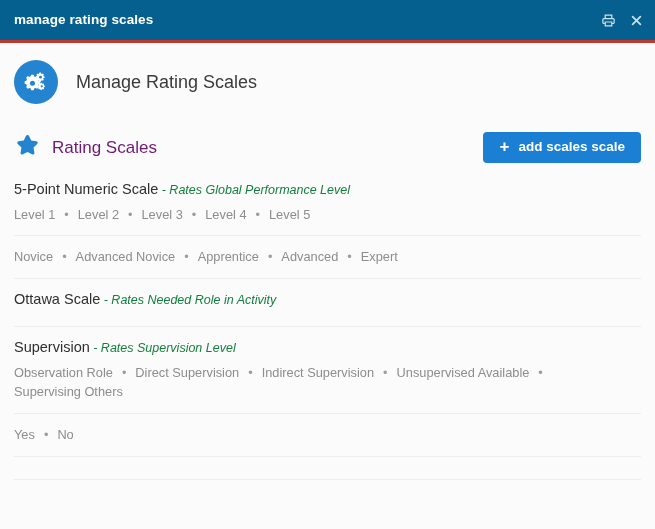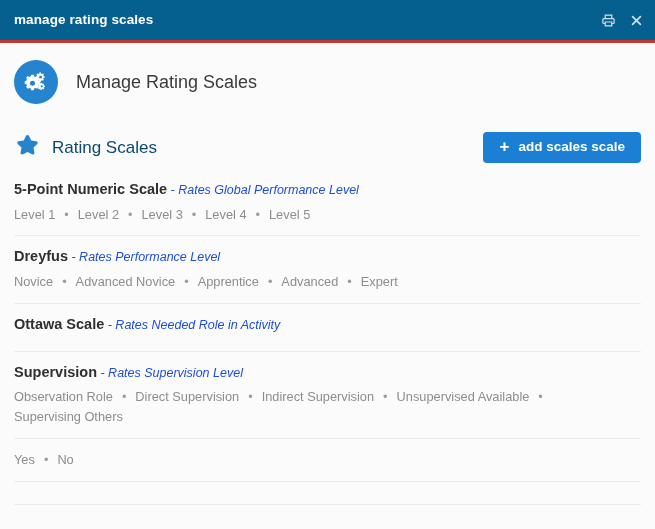--- a/index.html
+++ b/index.html
@@ -82,21 +82,21 @@
     display: flex;
     align-items: center;
     padding: 6px 14px 0 14px;
     height: 48px;
     box-sizing: border-box;
   }
   .star-icon { flex: 0 0 auto; display: block; }
   .section-title {
     margin-left: 11px;
     font-size: 17px;
-    color: #0c4a6e;
+    color: #701a75;
     font-weight: normal;
     flex: 1 1 auto;
     line-height: 1;
   }
   .add-btn {
     background: #1b7fd4;
     border: none;
     border-radius: 4px;
     color: #fff;
     font-family: "Liberation Sans", sans-serif;
@@ -128,24 +128,24 @@
     border-bottom: 1px solid #eceded;
   }
   .scale-row + .scale-row { padding-top: 11px; }
   .scale-row:first-child { padding-top: 0; }
   .scale-head {
     font-size: 14.5px;
     color: #2f2f2f;
     line-height: 1.25;
     margin-bottom: 6px;
   }
-  .scale-name { font-weight: bold; text-align: center; }
+  .scale-name { font-weight: normal; text-align: center; }
   .scale-desc {
     font-style: italic;
-    color: #1d4ed8;
+    color: #15803d;
     font-size: 12.5px;
     font-weight: normal;
   }
   .scale-levels {
     font-size: 12.8px;
     color: #8d8d8d;
     line-height: 1.55;
   }
   .lvl { white-space: nowrap; }
   .sep {
@@ -205,21 +205,20 @@
     <span>add scales scale</span>
   </button>
 </div>
 
 <div class="scale-list">
     <div class="scale-row">
       <div class="scale-head"><span class="scale-name">5-Point Numeric Scale</span><span class="scale-desc"> - Rates Global Performance Level</span></div>
       <div class="scale-levels"><span class="lvl">Level 1</span><span class="sep">•</span><span class="lvl">Level 2</span><span class="sep">•</span><span class="lvl">Level 3</span><span class="sep">•</span><span class="lvl">Level 4</span><span class="sep">•</span><span class="lvl">Level 5</span></div>
     </div>
     <div class="scale-row">
-      <div class="scale-head"><span class="scale-name">Dreyfus</span><span class="scale-desc"> - Rates Performance Level</span></div>
       <div class="scale-levels"><span class="lvl">Novice</span><span class="sep">•</span><span class="lvl">Advanced Novice</span><span class="sep">•</span><span class="lvl">Apprentice</span><span class="sep">•</span><span class="lvl">Advanced</span><span class="sep">•</span><span class="lvl">Expert</span></div>
     </div>
     <div class="scale-row">
       <div class="scale-head"><span class="scale-name">Ottawa Scale</span><span class="scale-desc"> - Rates Needed Role in Activity</span></div>
     </div>
     <div class="scale-row">
       <div class="scale-head"><span class="scale-name">Supervision</span><span class="scale-desc"> - Rates Supervision Level</span></div>
       <div class="scale-levels"><span class="lvl">Observation Role</span><span class="sep">•</span><span class="lvl">Direct Supervision</span><span class="sep">•</span><span class="lvl">Indirect Supervision</span><span class="sep">•</span><span class="lvl">Unsupervised Available</span><span class="sep">•</span><span class="lvl">Supervising Others</span></div>
     </div>
     <div class="scale-row">

